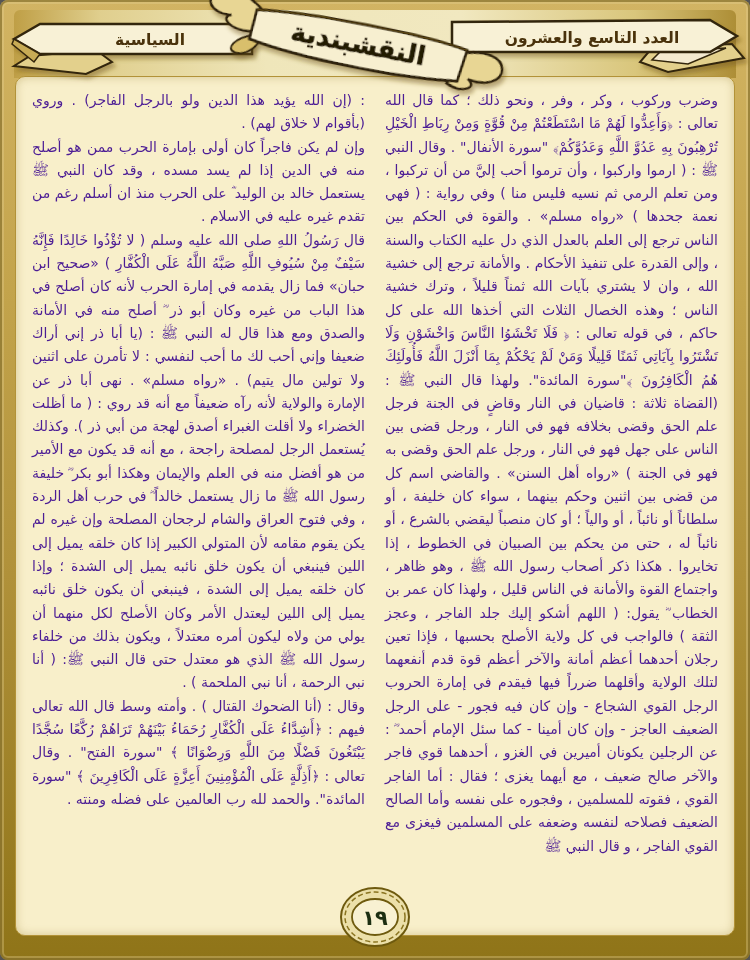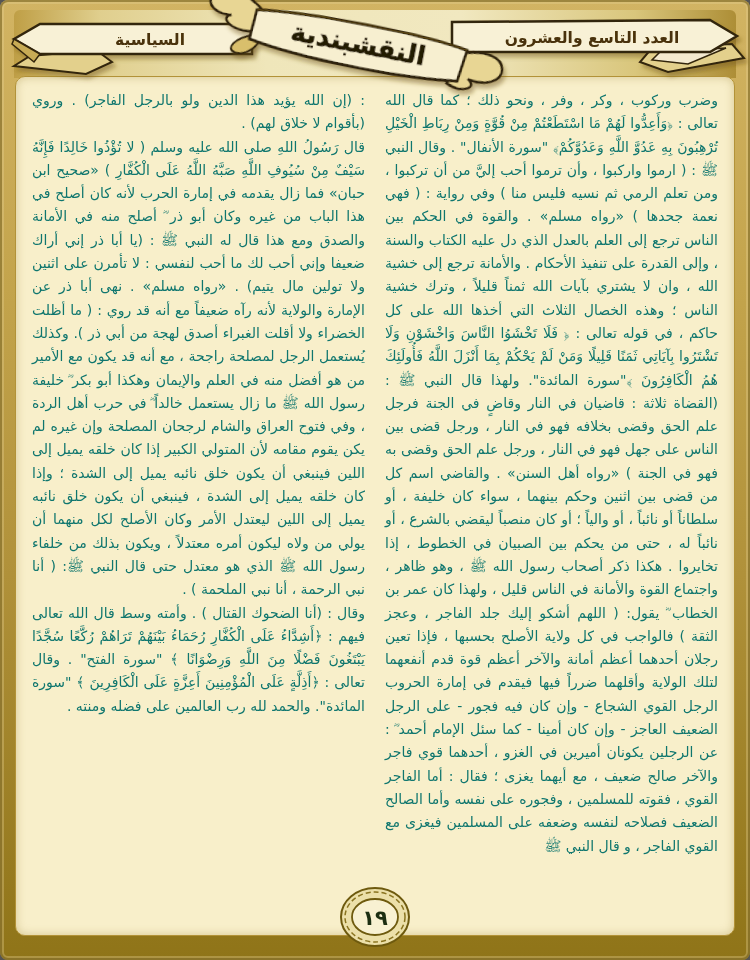--- a/index.html
+++ b/index.html
@@ -26,21 +26,21 @@
     box-shadow:inset 0 0 10px rgba(150,120,40,.35);
   }
   .content{
     position:absolute;inset:0;
     padding:12px 16px 8px 16px;
     display:flex;gap:20px;
     direction:rtl;
   }
   .col{
     flex:1 1 0;
-    color:#0f766e;
+    color:#4c1d95;
     font-size:14px;
     line-height:23.3px;
     text-align:justify;
   }
   .col p{margin:0;}
   .header-art{position:absolute;left:0;top:0;width:750px;height:100px;z-index:3;}
   .medallion{position:absolute;left:50%;top:882px;transform:translateX(-50%);z-index:4;}
 </style>
 </head>
 <body>
@@ -49,20 +49,21 @@
 
   <div class="header-bg"></div>
 
   <div class="panel">
     <div class="content">
       <div class="col">
         <p>وضرب وركوب ، وكر ، وفر ، ونحو ذلك ؛ كما قال الله تعالى : ﴿وَأَعِدُّوا لَهُمْ مَا اسْتَطَعْتُمْ مِنْ قُوَّةٍ وَمِنْ رِبَاطِ الْخَيْلِ تُرْهِبُونَ بِهِ عَدُوَّ اللَّهِ وَعَدُوَّكُمْ﴾ "سورة الأنفال" . وقال النبي ﷺ : ( ارموا واركبوا ، وأن ترموا أحب إليَّ من أن تركبوا ، ومن تعلم الرمي ثم نسيه فليس منا ) وفي رواية : ( فهي نعمة جحدها ) «رواه مسلم» . والقوة في الحكم بين الناس ترجع إلى العلم بالعدل الذي دل عليه الكتاب والسنة ، وإلى القدرة على تنفيذ الأحكام . والأمانة ترجع إلى خشية الله ، وان لا يشتري بآيات الله ثمناً قليلاً ، وترك خشية الناس ؛ وهذه الخصال الثلاث التي أخذها الله على كل حاكم ، في قوله تعالى : ﴿ فَلَا تَخْشَوُا النَّاسَ وَاخْشَوْنِ وَلَا تَشْتَرُوا بِآيَاتِي ثَمَنًا قَلِيلًا وَمَنْ لَمْ يَحْكُمْ بِمَا أَنْزَلَ اللَّهُ فَأُولَئِكَ هُمُ الْكَافِرُونَ ﴾"سورة المائدة". ولهذا قال النبي ﷺ : (القضاة ثلاثة : قاضيان في النار وقاضٍ في الجنة فرجل علم الحق وقضى بخلافه فهو في النار ، ورجل قضى بين الناس على جهل فهو في النار ، ورجل علم الحق وقضى به فهو في الجنة ) «رواه أهل السنن» . والقاضي اسم كل من قضى بين اثنين وحكم بينهما ، سواء كان خليفة ، أو سلطاناً أو نائباً ، أو والياً ؛ أو كان منصباً ليقضي بالشرع ، أو نائباً له ، حتى من يحكم بين الصبيان في الخطوط ، إذا تخايروا . هكذا ذكر أصحاب رسول الله ﷺ ، وهو ظاهر ، واجتماع القوة والأمانة في الناس قليل ، ولهذا كان عمر بن الخطاب ؓ يقول: ( اللهم أشكو إليك جلد الفاجر ، وعجز الثقة ) فالواجب في كل ولاية الأصلح بحسبها ، فإذا تعين رجلان أحدهما أعظم أمانة والآخر أعظم قوة قدم أنفعهما لتلك الولاية وأقلهما ضرراً فيها فيقدم في إمارة الحروب الرجل القوي الشجاع - وإن كان فيه فجور - على الرجل الضعيف العاجز - وإن كان أمينا - كما سئل الإمام أحمد ؓ : عن الرجلين يكونان أميرين في الغزو ، أحدهما قوي فاجر والآخر صالح ضعيف ، مع أيهما يغزى ؛ فقال : أما الفاجر القوي ، فقوته للمسلمين ، وفجوره على نفسه وأما الصالح الضعيف فصلاحه لنفسه وضعفه على المسلمين فيغزى مع القوي الفاجر ، و قال النبي ﷺ</p>
       </div>
       <div class="col">
         <p>: (إن الله يؤيد هذا الدين ولو بالرجل الفاجر) . وروي (بأقوام لا خلاق لهم) .</p>
+        <p>وإن لم يكن فاجراً كان أولى بإمارة الحرب ممن هو أصلح منه في الدين إذا لم يسد مسده ، وقد كان النبي ﷺ يستعمل خالد بن الوليد ؓ على الحرب منذ ان أسلم رغم من تقدم غيره عليه في الاسلام .</p>
         <p>قال رَسُولُ اللهِ صلى الله عليه وسلم ( لا تُؤْذُوا خَالِدًا فَإِنَّهُ سَيْفٌ مِنْ سُيُوفِ اللَّهِ صَبَّهُ اللَّهُ عَلَى الْكُفَّارِ ) «صحيح ابن حبان» فما زال يقدمه في إمارة الحرب لأنه كان أصلح في هذا الباب من غيره وكان أبو ذر ؓ أصلح منه في الأمانة والصدق ومع هذا قال له النبي ﷺ : (يا أبا ذر إني أراك ضعيفا وإني أحب لك ما أحب لنفسي : لا تأمرن على اثنين ولا تولين مال يتيم) . «رواه مسلم» . نهى أبا ذر عن الإمارة والولاية لأنه رآه ضعيفاً مع أنه قد روي : ( ما أظلت الخضراء ولا أقلت الغبراء أصدق لهجة من أبي ذر ). وكذلك يُستعمل الرجل لمصلحة راجحة ، مع أنه قد يكون مع الأمير من هو أفضل منه في العلم والإيمان وهكذا أبو بكر ؓ خليفة رسول الله ﷺ ما زال يستعمل خالداً ؓ في حرب أهل الردة ، وفي فتوح العراق والشام لرجحان المصلحة وإن غيره لم يكن يقوم مقامه لأن المتولي الكبير إذا كان خلقه يميل إلى اللين فينبغي أن يكون خلق نائبه يميل إلى الشدة ؛ وإذا كان خلقه يميل إلى الشدة ، فينبغي أن يكون خلق نائبه يميل إلى اللين ليعتدل الأمر وكان الأصلح لكل منهما أن يولي من ولاه ليكون أمره معتدلاً ، ويكون بذلك من خلفاء رسول الله ﷺ الذي هو معتدل حتى قال النبي ﷺ: ( أنا نبي الرحمة ، أنا نبي الملحمة ) .</p>
         <p>وقال : (أنا الضحوك القتال ) . وأمته وسط قال الله تعالى فيهم : ﴿أَشِدَّاءُ عَلَى الْكُفَّارِ رُحَمَاءُ بَيْنَهُمْ تَرَاهُمْ رُكَّعًا سُجَّدًا يَبْتَغُونَ فَضْلًا مِنَ اللَّهِ وَرِضْوَانًا ﴾ "سورة الفتح" . وقال تعالى : ﴿أَذِلَّةٍ عَلَى الْمُؤْمِنِينَ أَعِزَّةٍ عَلَى الْكَافِرِينَ ﴾ "سورة المائدة". والحمد لله رب العالمين على فضله ومنته .</p>
       </div>
     </div>
   </div>
 
   <svg class="header-art" viewBox="0 0 750 100" aria-hidden="true">
     <defs>
       <filter id="sh" x="-20%" y="-20%" width="150%" height="160%">
         <feDropShadow dx="3" dy="4" stdDeviation="2.2" flood-color="#6d5418" flood-opacity="0.45"></feDropShadow>

